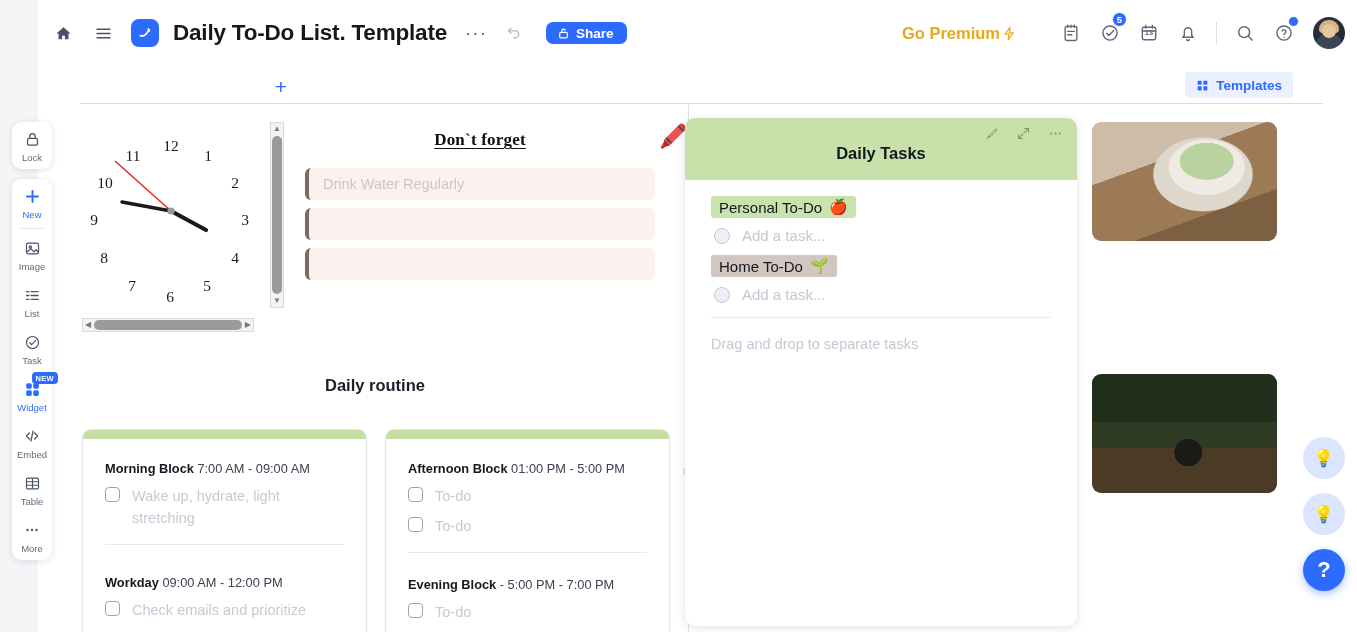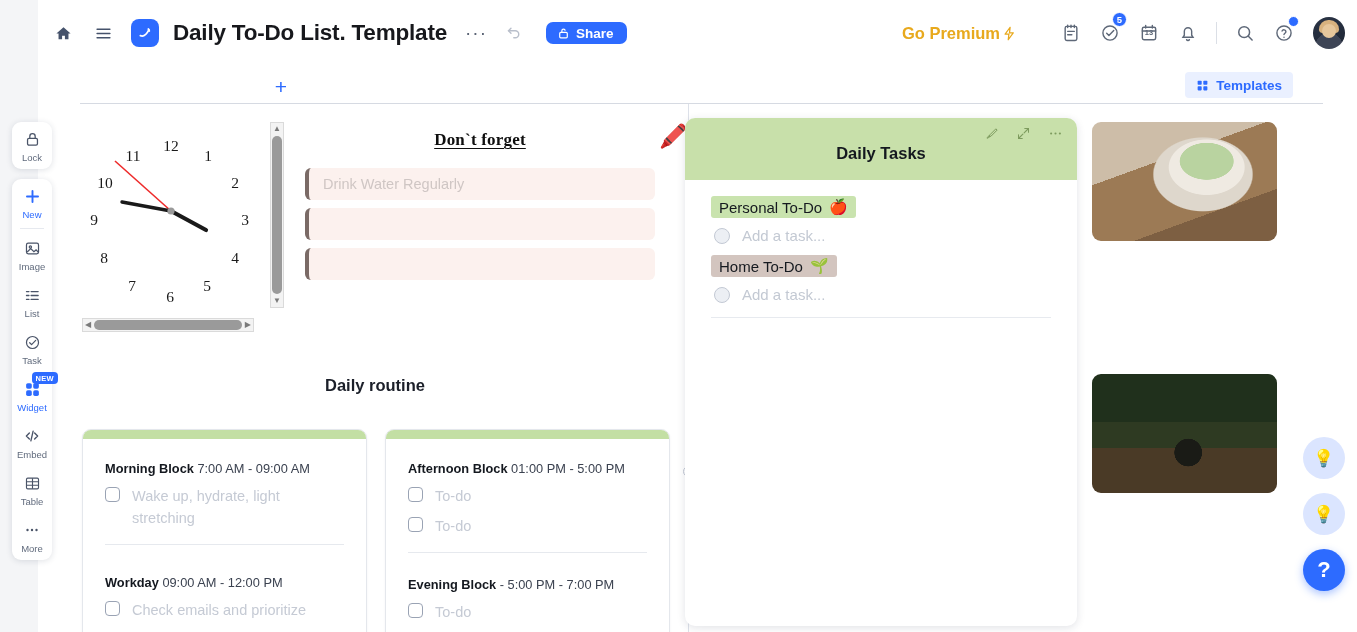--- a/index.html
+++ b/index.html
@@ -622,20 +622,21 @@
         <div class="tag tan">
           <span>Home To-Do</span>
           <span>🌱</span>
         </div>
         <div class="addtask">
           <span class="radio"></span>
           <span>Add a task...</span>
         </div>
 
         <div class="tsep"></div>
+        <div class="drag-hint">Drag and drop to separate tasks</div>
       </div>
     </div>
 
     <div class="photo ph-coffee"></div>
     <div class="photo ph-camera"></div>
 
     <div class="fab hint" style="top:333px">
       <span>💡</span>
     </div>
     <div class="fab hint" style="top:389px">

